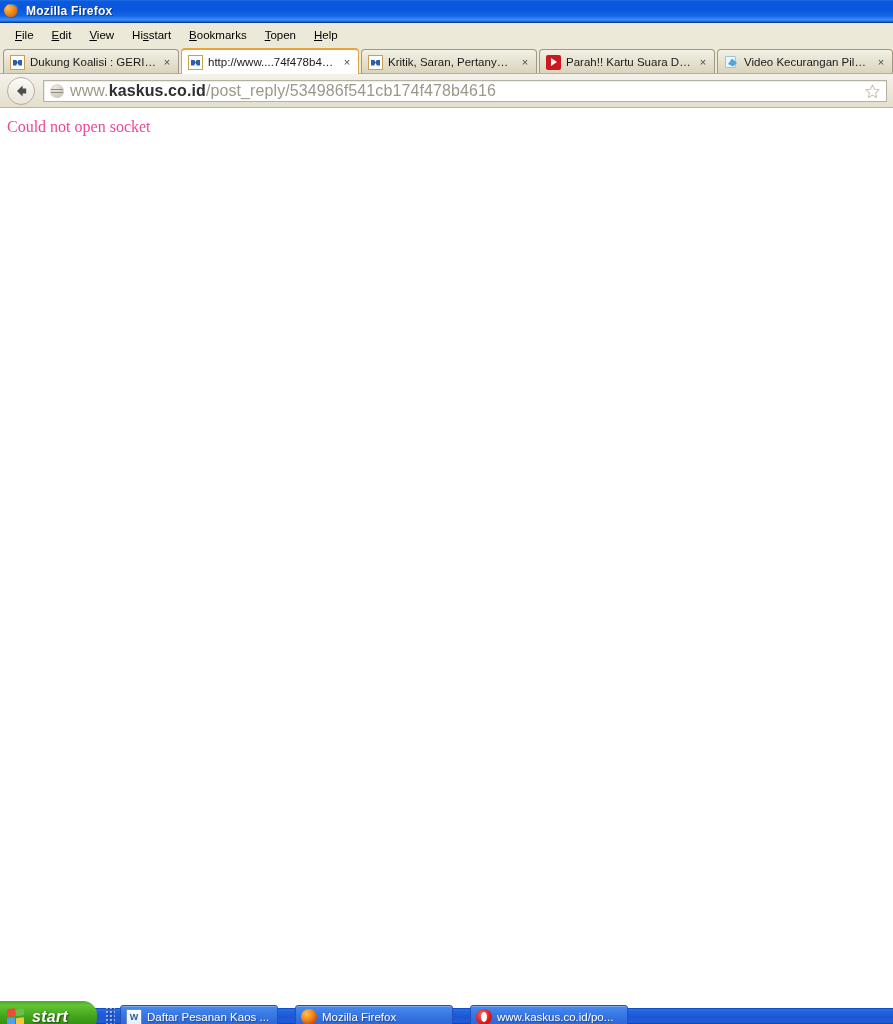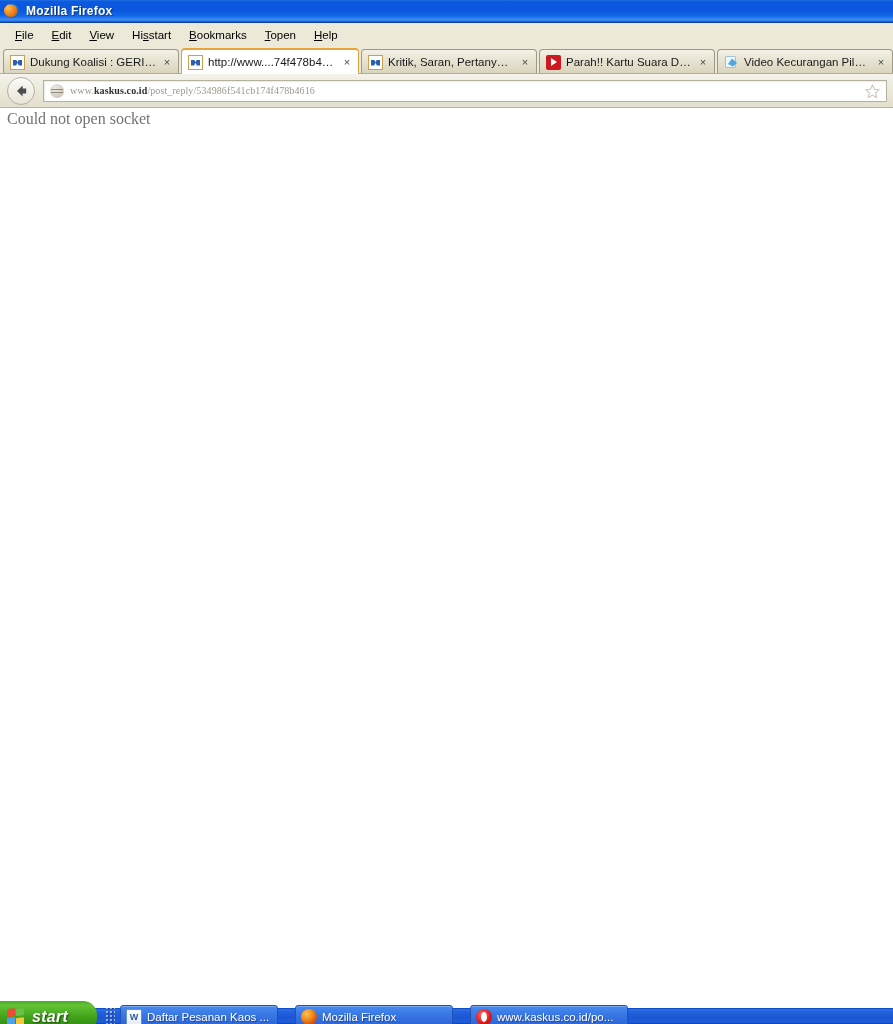--- a/index.html
+++ b/index.html
@@ -253,26 +253,25 @@
   }
   .site-icon::after {
     content: "";
     position: absolute;
     left: 1px; top: 4px;
     width: 12px; height: 6px;
     background:
       linear-gradient(to bottom, transparent 0 1px, #8f8b7c 1px 2px, transparent 2px 4px, #8f8b7c 4px 5px, transparent 5px);
   }
   .url-text {
-    font-size: 10px;
+    font-size: 16px;
     color: #9b9889;
     white-space: nowrap;
     overflow: hidden;
     letter-spacing: 0.1px;
-    font-family: Liberation Serif, serif;
   }
   .url-text .host {
     color: #2f2f2f;
     font-weight: bold;
   }
   .star-icon {
     position: absolute;
     right: 5px; top: 2px;
     width: 17px; height: 17px;
     flex: 0 0 auto;
@@ -283,22 +282,22 @@
     position: absolute;
     left: 0; top: 109px;
     width: 893px;
     height: 884px;
     background: #ffffff;
     overflow: hidden;
   }
   .content .error-text {
     font-family: "Liberation Serif", "DejaVu Serif", serif;
     font-size: 16px;
-    color: #737373;
-    margin: 1px 0 0 7px;
+    color: #ec4899;
+    margin: 9px 0 0 7px;
     white-space: nowrap;
   }
 
   
   .taskbar {
     position: absolute;
     left: 0; bottom: 0;
     width: 893px;
     height: 16px;
     background: linear-gradient(to bottom,

